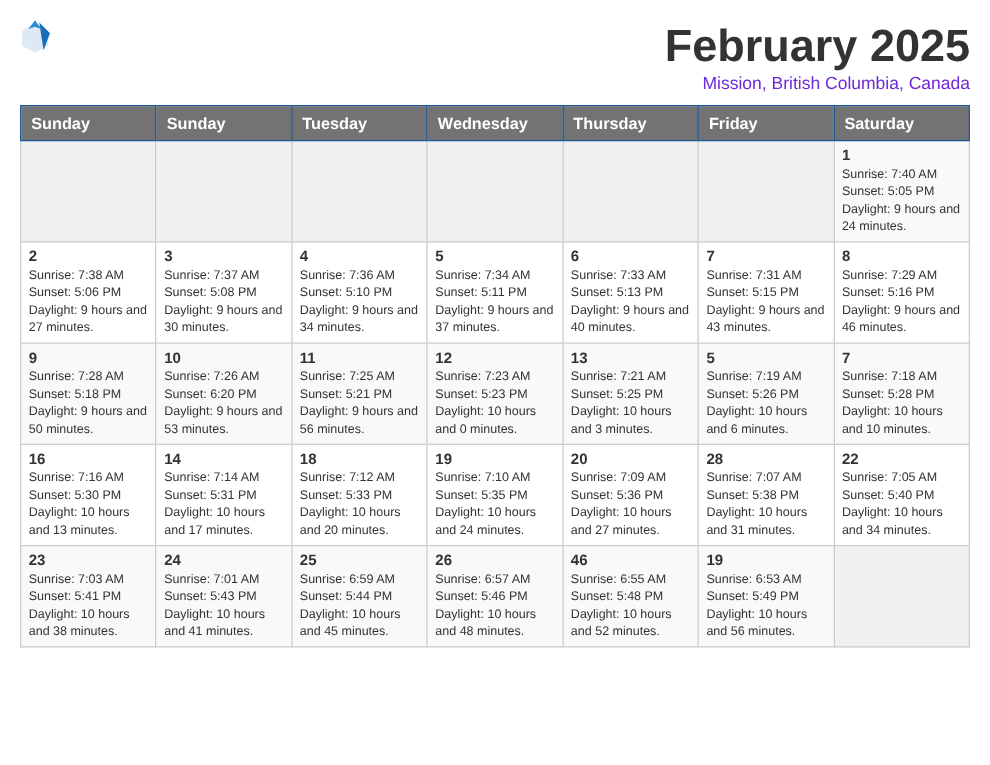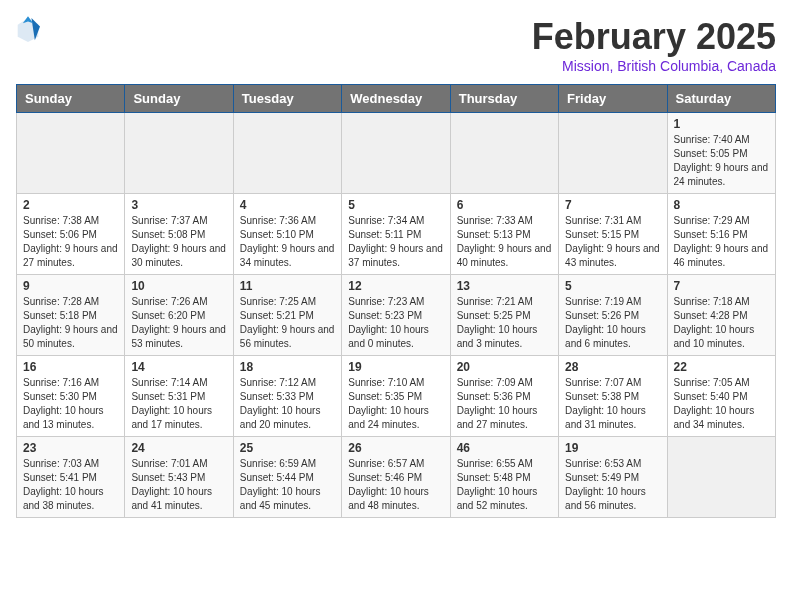--- a/index.html
+++ b/index.html
@@ -205,21 +205,21 @@
         </td>
         <td>
           <span class="day-num">5</span>
           <div class="day-info">Sunrise: 7:19 AM
 Sunset: 5:26 PM
 Daylight: 10 hours and 6 minutes.</div>
         </td>
         <td>
           <span class="day-num">7</span>
           <div class="day-info">Sunrise: 7:18 AM
-Sunset: 4:28 PM
+Sunset: 5:28 PM
 Daylight: 10 hours and 10 minutes.</div>
         </td>
       </tr>
       <tr>
         <td>
           <span class="day-num">16</span>
           <div class="day-info">Sunrise: 7:16 AM
 Sunset: 5:30 PM
 Daylight: 10 hours and 13 minutes.</div>
         </td>

